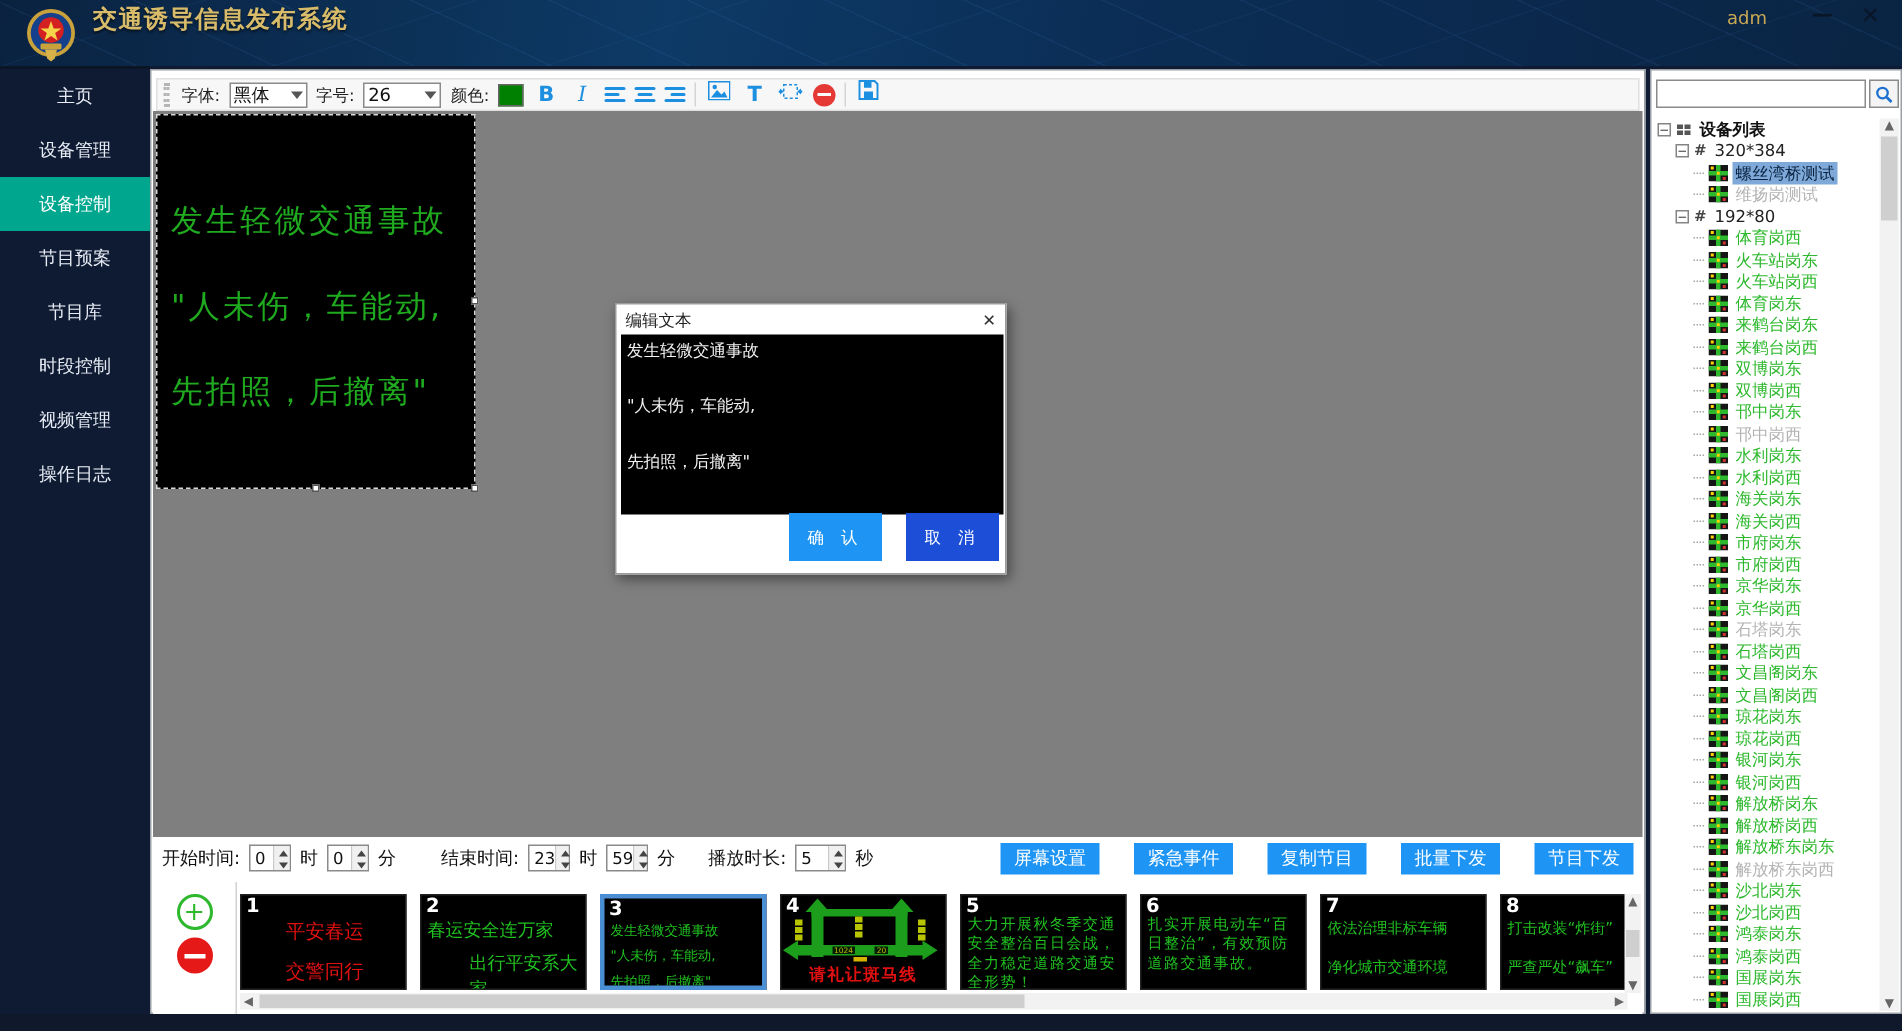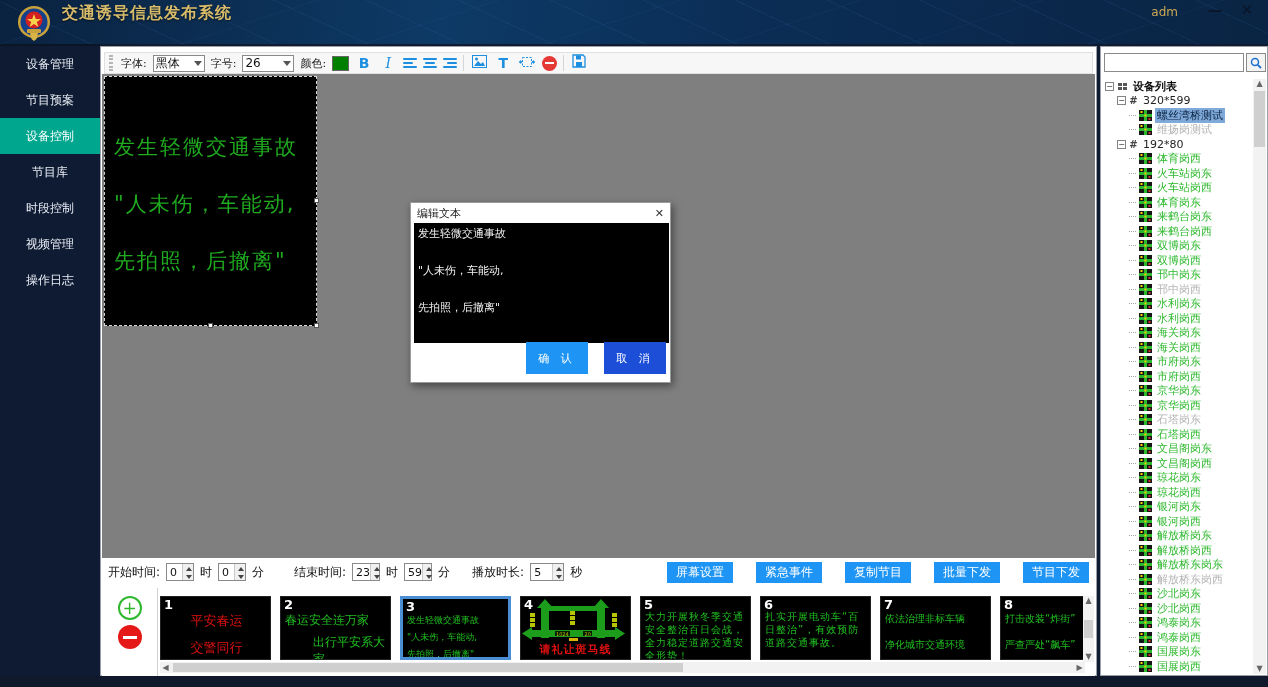--- a/index.html
+++ b/index.html
@@ -138,23 +138,24 @@
         <path d="M16 30 L24 30 L22.5 36 L20 38 L17.5 36 Z" fill="#d8b34a"></path>
       </svg>
     </div>
     <div class="app-title">交通诱导信息发布系统</div>
     <div class="user">adm</div>
     <div class="win-btn win-min">—</div>
     <div class="win-btn win-close">✕</div>
   </div>
 
   <div class="sidebar" id="sbItems">
+      <div class="sb-item">主页</div>
       <div class="sb-item">设备管理</div>
+      <div class="sb-item active">设备控制</div>
       <div class="sb-item">节目预案</div>
-      <div class="sb-item active">设备控制</div>
       <div class="sb-item">节目库</div>
       <div class="sb-item">时段控制</div>
       <div class="sb-item">视频管理</div>
       <div class="sb-item">操作日志</div>
     </div>
 
   <div class="main-panel"></div>
 
   <div class="toolbar">
     <span class="grip"></span>
@@ -410,21 +411,21 @@
             <i></i>
             <i></i>
             <i></i>
             <i></i>
           </span>
           <span class="tlabel root">设备列表</span>
         </div>
         <div class="trow ind1">
           <span class="tbox">−</span>
           <span class="ico-group">#</span>
-          <span class="tlabel group">320*599</span>
+          <span class="tlabel group">320*384</span>
         </div>
         <div class="trow ind2">
           <span class="dash"></span>
           <svg width="13" height="11" viewBox="0 0 13 11" style="min-width:13px">
             <rect width="13" height="11" fill="#151515"></rect>
             <rect x="5" y="0" width="3" height="11" fill="#2db82d"></rect>
             <rect x="0" y="4" width="13" height="3" fill="#2db82d"></rect>
             <rect x="5.5" y="4.5" width="2" height="2" fill="#ffd400"></rect>
             <rect x="1.5" y="1" width="2" height="2" fill="#ffd400"></rect>
             <rect x="9.5" y="8" width="2" height="2" fill="#d43030"></rect>

